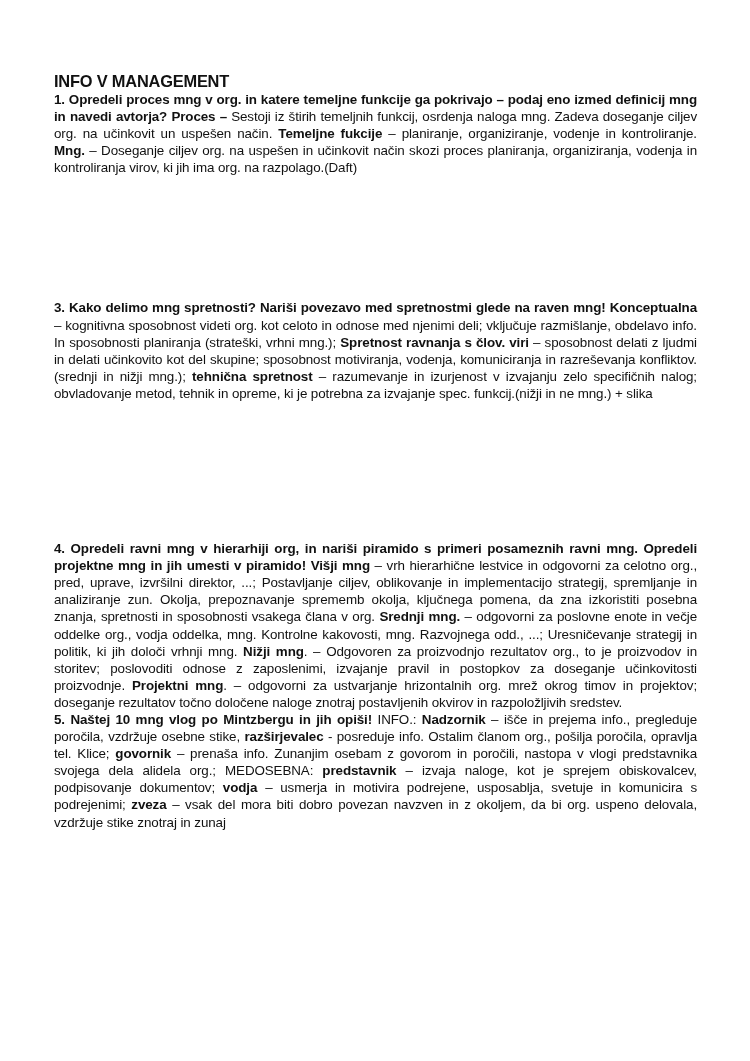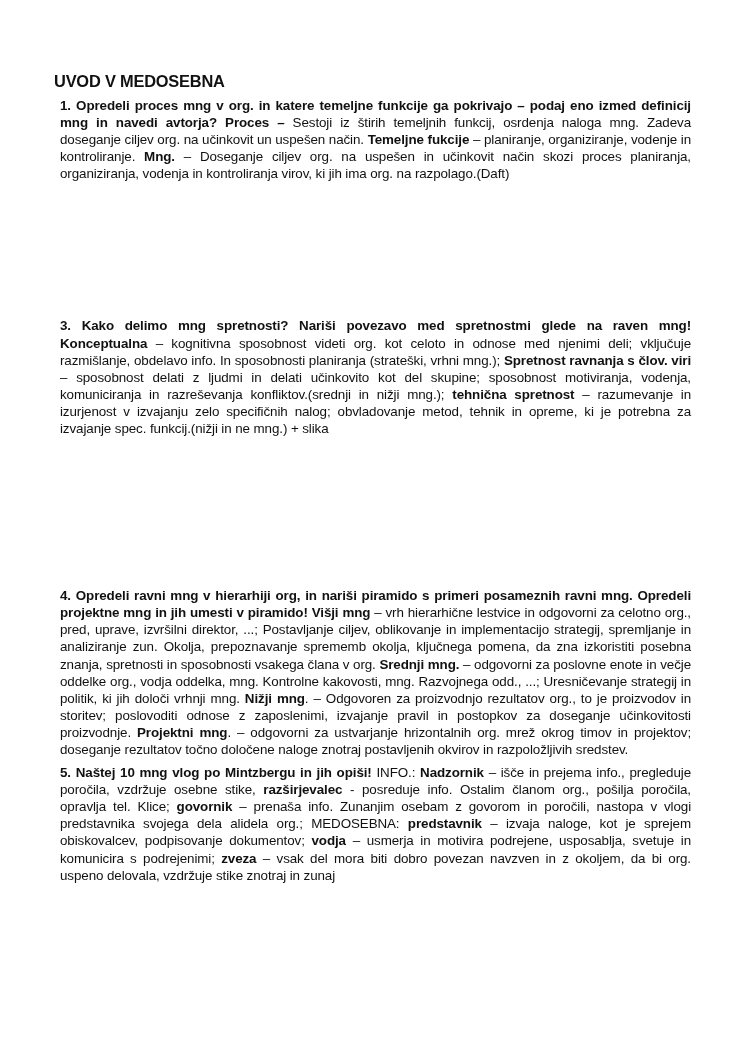--- a/index.html
+++ b/index.html
@@ -16,33 +16,33 @@
     letter-spacing: -0.1px;
   }
   .title {
     font-weight: bold;
     font-size: 16.4px;
     line-height: 19px;
     margin: 0;
     letter-spacing: -0.2px;
   }
   .para {
-    margin: 6px;
+    margin: 0;
     text-align: justify;
   }
   .para.last-line-left { text-align-last: left; }
   .term { font-weight: bold; }
   .gap-q2 { height: 123px; }
   .gap-q3 { height: 138px; }
 </style>
 </head>
 <body>
 
 <div class="page">
-  <h1 class="title">UVOD V MEDOSEBNA</h1>
+  <h1 class="title">INFO V MANAGEMENT</h1>
 
   <p class="para last-line-left"><span class="term">1. Opredeli proces mng v org. in katere temeljne funkcije ga pokrivajo – podaj eno izmed definicij mng in navedi avtorja? </span><span class="term">Proces –</span><span class="body-text"> Sestoji iz štirih temeljnih funkcij, osrdenja naloga mng. Zadeva doseganje ciljev org. na učinkovit un uspešen način. </span><span class="term">Temeljne fukcije</span><span class="body-text"> – planiranje, organiziranje, vodenje in kontroliranje. </span><span class="term">Mng.</span><span class="body-text"> – Doseganje ciljev org. na uspešen in učinkovit način skozi proces planiranja, organiziranja, vodenja in kontroliranja virov, ki jih ima org. na razpolago.(Daft)</span></p>
   <div class="gap-q2"></div>
   <p class="para last-line-left"><span class="term">3. Kako delimo mng spretnosti? Nariši povezavo med spretnostmi glede na raven mng! Konceptualna</span><span class="body-text"> – kognitivna sposobnost videti org. kot celoto in odnose med njenimi deli; vključuje razmišlanje, obdelavo info. In sposobnosti planiranja (strateški, vrhni mng.); </span><span class="term">Spretnost ravnanja s člov. viri</span><span class="body-text"> – sposobnost delati z ljudmi in delati učinkovito kot del skupine; sposobnost motiviranja, vodenja, komuniciranja in razreševanja konfliktov.(srednji in nižji mng.); </span><span class="term">tehnična spretnost</span><span class="body-text"> – razumevanje in izurjenost v izvajanju zelo specifičnih nalog; obvladovanje metod, tehnik in opreme, ki je potrebna za izvajanje spec. funkcij.(nižji in ne mng.) + slika</span></p>
   <div class="gap-q3"></div>
   <p class="para last-line-left"><span class="term">4. Opredeli ravni mng v hierarhiji org, in nariši piramido s primeri posameznih ravni mng. Opredeli projektne mng in jih umesti v piramido! Višji mng</span><span class="body-text"> – vrh hierarhične lestvice in odgovorni za celotno org., pred, uprave, izvršilni direktor, ...; Postavljanje ciljev, oblikovanje in implementacijo strategij, spremljanje in analiziranje zun. Okolja, prepoznavanje sprememb okolja, ključnega pomena, da zna izkoristiti posebna znanja, spretnosti in sposobnosti vsakega člana v org. </span><span class="term">Srednji mng.</span><span class="body-text"> – odgovorni za poslovne enote in večje oddelke org., vodja oddelka, mng. Kontrolne kakovosti, mng. Razvojnega odd., ...; Uresničevanje strategij in politik, ki jih določi vrhnji mng. </span><span class="term">Nižji mng</span><span class="body-text">. – Odgovoren za proizvodnjo rezultatov org., to je proizvodov in storitev; poslovoditi odnose z zaposlenimi, izvajanje pravil in postopkov za doseganje učinkovitosti proizvodnje. </span><span class="term">Projektni mng</span><span class="body-text">. – odgovorni za ustvarjanje hrizontalnih org. mrež okrog timov in projektov; doseganje rezultatov točno določene naloge znotraj postavljenih okvirov in razpoložljivih sredstev.</span></p>
   <p class="para"><span class="term">5. Naštej 10 mng vlog po Mintzbergu in jih opiši!</span><span class="body-text"> INFO.: </span><span class="term">Nadzornik</span><span class="body-text"> – išče in prejema info., pregleduje poročila, vzdržuje osebne stike, </span><span class="term">razširjevalec</span><span class="body-text"> -  posreduje info. Ostalim članom org., pošilja poročila, opravlja tel. Klice; </span><span class="term">govornik</span><span class="body-text"> – prenaša info. Zunanjim osebam z govorom in poročili, nastopa v vlogi predstavnika svojega dela alidela org.; MEDOSEBNA: </span><span class="term">predstavnik</span><span class="body-text"> – izvaja naloge, kot je sprejem obiskovalcev, podpisovanje dokumentov; </span><span class="term">vodja</span><span class="body-text"> – usmerja in motivira podrejene, usposablja, svetuje in komunicira s podrejenimi; </span><span class="term">zveza</span><span class="body-text"> – vsak del mora biti dobro povezan navzven in z okoljem, da bi org. uspeno delovala, vzdržuje stike znotraj in zunaj</span></p>
 </div>
 
 </body></html>

